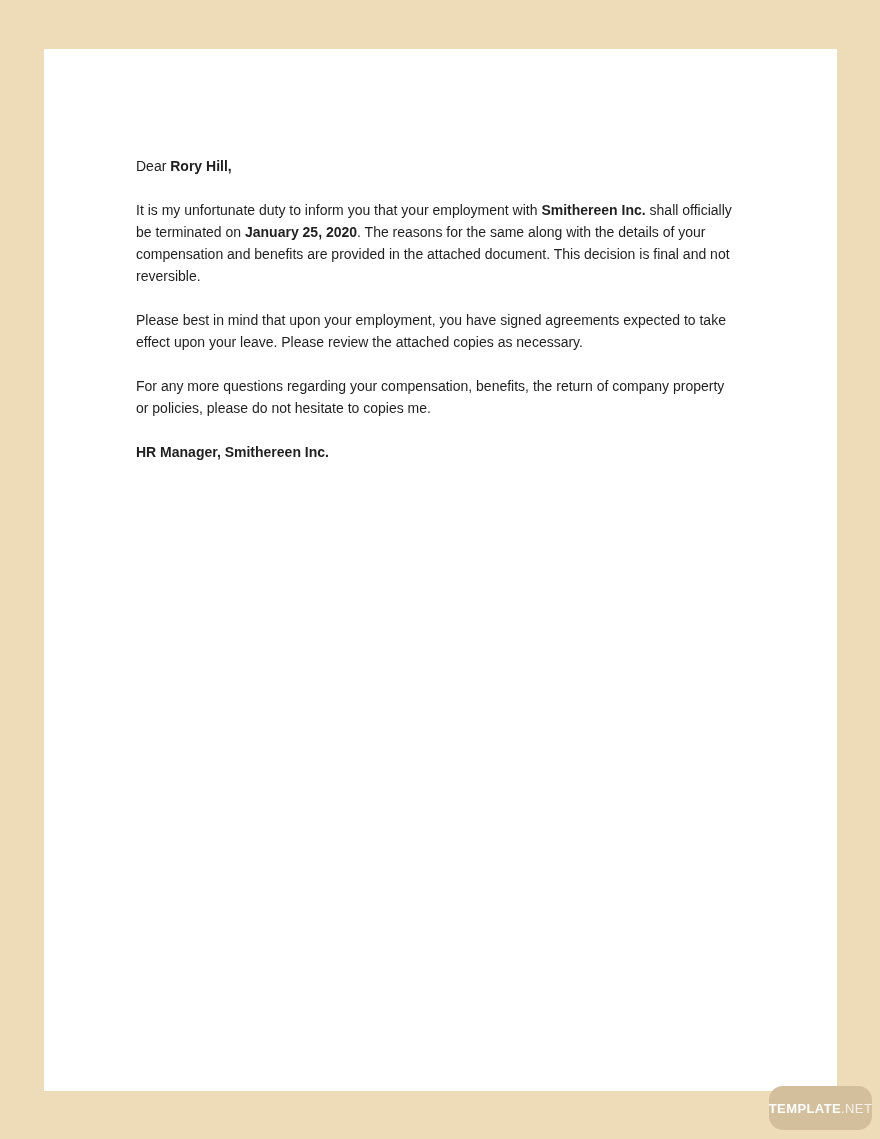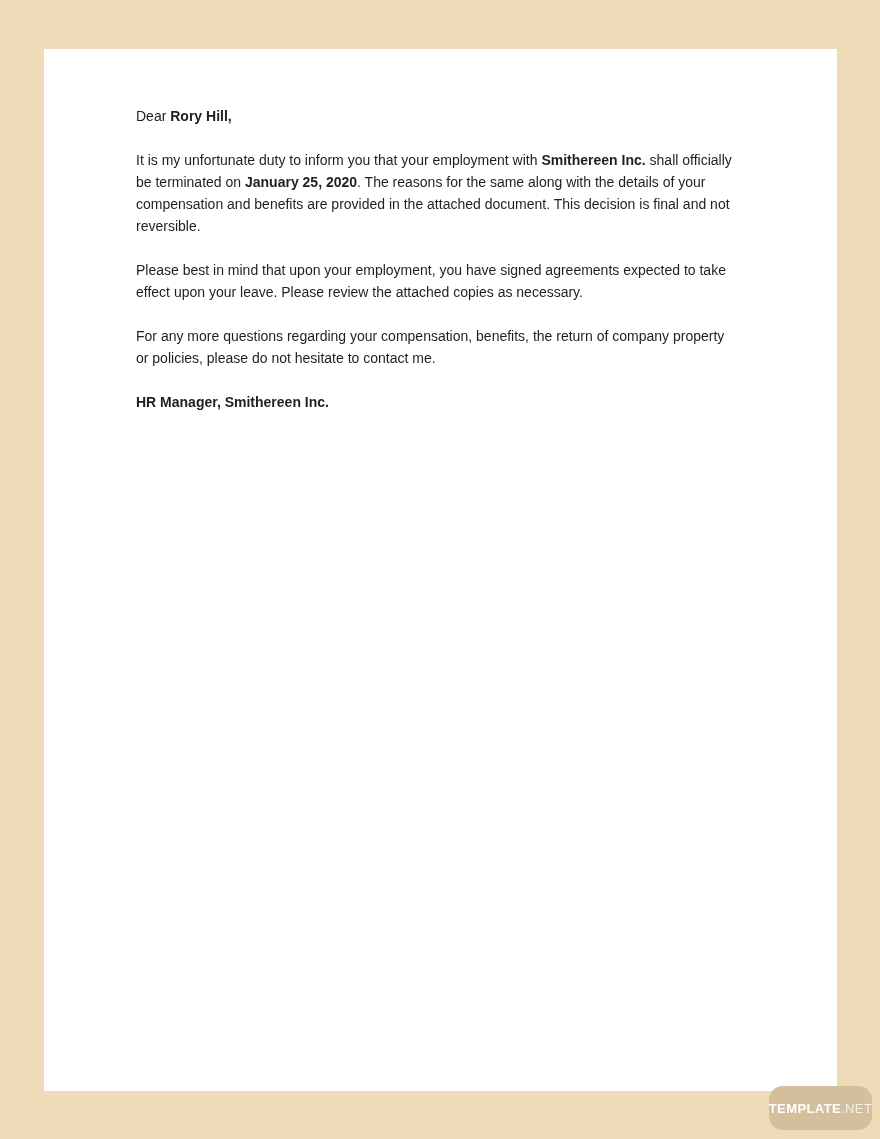--- a/index.html
+++ b/index.html
@@ -17,21 +17,21 @@
   .paper {
     position: absolute;
     left: 44px;
     top: 49px;
     width: 793px;
     height: 1042px;
     background: #ffffff;
   }
   .content {
     box-sizing: content-box;
-    padding: 56px 0 0 92px;
+    padding: 106px 0 0 92px;
     width: 604px;
     font-size: 14px;
     line-height: 22px;
     color: #1f1f1f;
   }
   .content p {
     margin: 0 0 22px 0;
   }
   .content p.pre-close {
     margin-bottom: 44px;
@@ -72,21 +72,21 @@
 <div class="canvas">
   <div class="paper">
     <div class="content">
 
       <p><span>Dear </span><span class="b">Rory Hill,</span></p>
 
       <p><span>It is my unfortunate duty to inform you that your employment with </span><span class="b">Smithereen Inc.</span><span> shall officially be terminated on </span><span class="b">January 25, 2020</span><span>. The reasons for the same along with the details of your compensation and benefits are provided in the attached document. This decision is final and not reversible.</span></p>
 
       <p>Please best in mind that upon your employment, you have signed agreements expected to take effect upon your leave. Please review the attached copies as necessary.</p>
 
-      <p>For any more questions regarding your compensation, benefits, the return of company property or policies, please do not hesitate to contact me.</p>
+      <p>For any more questions regarding your compensation, benefits, the return of company property or policies, please do not hesitate to copies me.</p>
 
 
 
       <div class="sig">
         <div class="b">HR Manager, Smithereen Inc.</div>
       </div>
 
     </div>
   </div>
 

